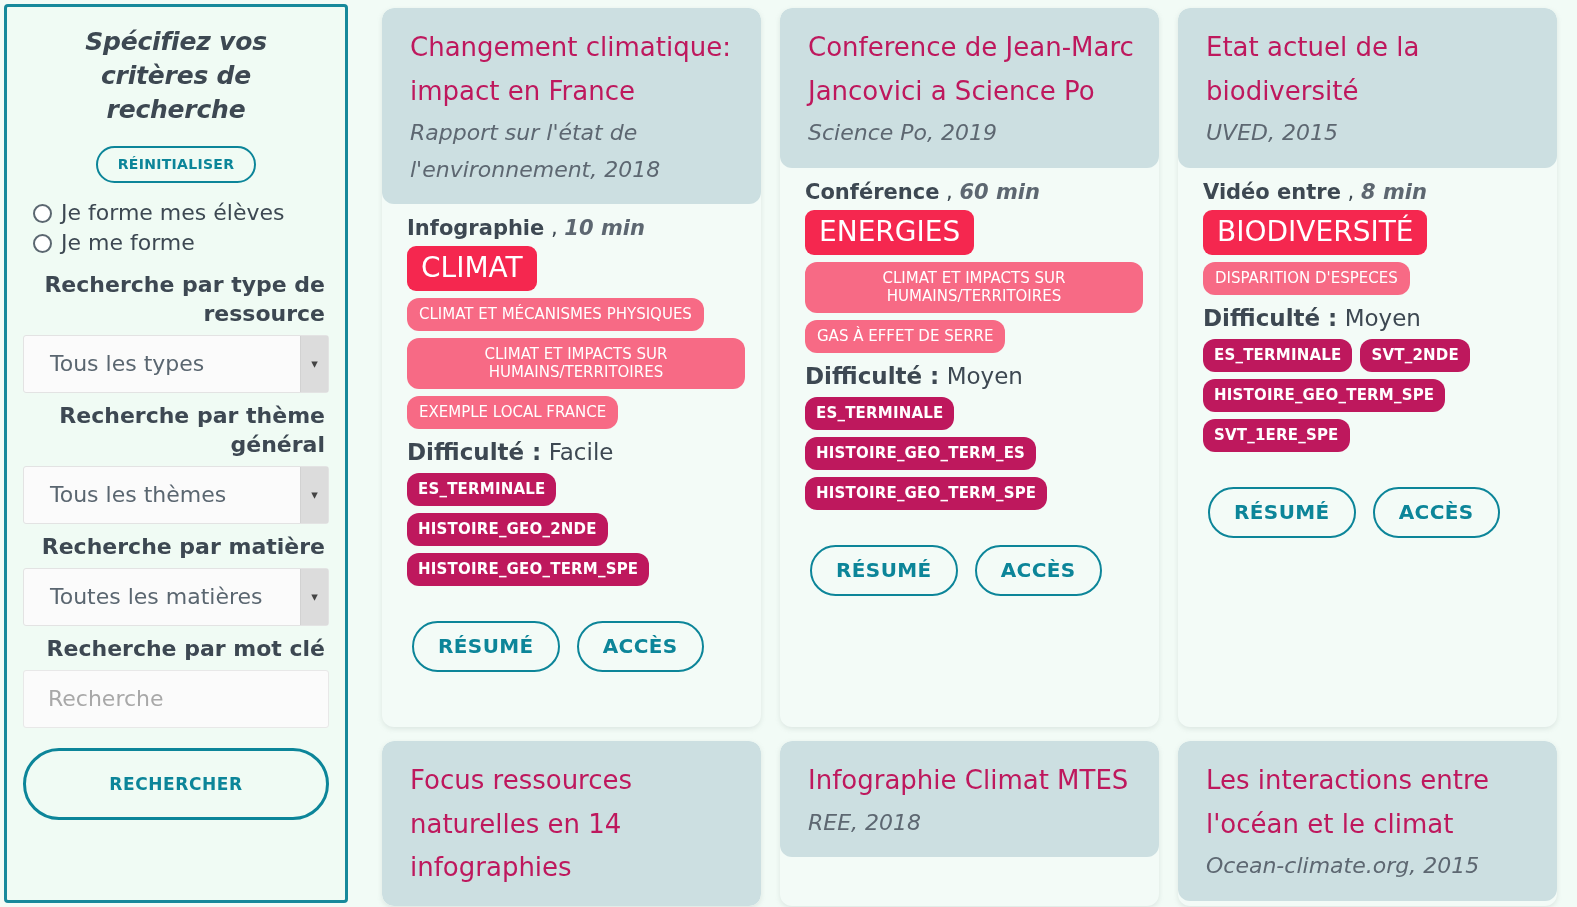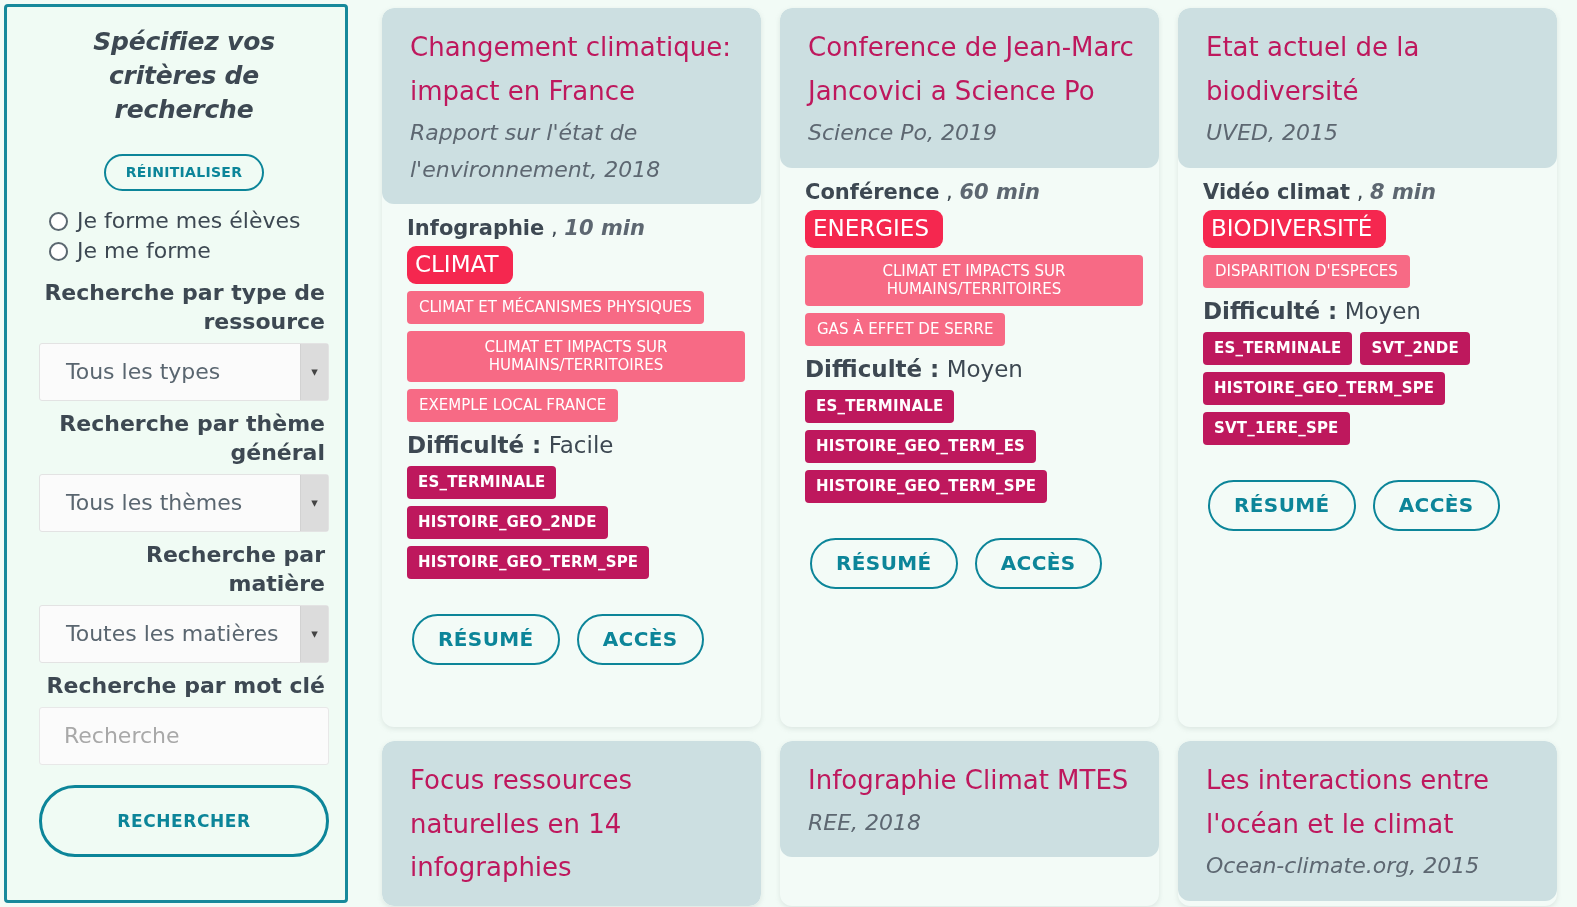--- a/index.html
+++ b/index.html
@@ -23,39 +23,39 @@
 
   
   .sidebar {
     width: 344px;
     min-width: 344px;
     height: 899px;
     margin: 4px 0 0 4px;
     border: 3px solid #17899b;
     border-radius: 4px;
     background: #f0fbf4;
-    padding: 18px 16px 10px 32px;
+    padding: 18px 16px 10px 16px;
     display: flex;
     flex-direction: column;
     align-items: center;
   }
 
   .sidebar-title {
     font-style: italic;
     font-weight: bold;
     font-size: 25px;
     line-height: 1.35;
     color: #3d4852;
     text-align: center;
     letter-spacing: -0.2px;
     padding: 0 6px;
   }
 
   .reset-btn {
-    margin-top: 28px;
+    margin-top: 20px;
     border: 2.5px solid #0c8599;
     background: transparent;
     color: #0c8599;
     border-radius: 40px;
     padding: 8px 20px 9px 20px;
     font-size: 14px;
     font-weight: bold;
     letter-spacing: 0.3px;
     cursor: pointer;
     font-family: "DejaVu Sans", sans-serif;
@@ -212,29 +212,29 @@
   .meta-line {
     font-size: 21px;
     color: #3d4852;
     margin: 4px 0 6px 0;
   }
   .meta-line b { font-weight: bold; }
   .meta-line i { font-style: italic; font-weight: bold; color: #5d6771; }
 
   .tag {
     display: inline-block;
-    border-radius: 4px;
+    border-radius: 12px;
     color: #ffffff;
     margin-bottom: 7px;
     text-align: center;
   }
   .tag.theme-main {
     background: #f5274f;
-    font-size: 23px;
-    padding: 5px 14px 7px 8px;
+    font-size: 28px;
+    padding: 5px 14px 7px 14px;
     border-radius: 9px;
   }
   .tag.theme-sub {
     background: #f76a85;
     font-size: 15px;
     font-weight: normal;
     padding: 7px 12px 8px 12px;
     line-height: 1.2;
   }
   .tag.theme-sub.wide { width: 100%; }
@@ -371,21 +371,21 @@
           <button class="pill-btn">RÉSUMÉ</button>
           <button class="pill-btn">ACCÈS</button>
         </div>
       </div>
       <div class="card tall">
         <div class="card-header">
           <div class="card-title">Etat actuel de la biodiversité</div>
           <div class="card-source">UVED, 2015</div>
         </div>
         <div class="card-body">
-          <div class="meta-line"><b>Vidéo climat</b><span> , </span><i>8 min</i></div>
+          <div class="meta-line"><b>Vidéo entre</b><span> , </span><i>8 min</i></div>
           <span class="tag theme-main">BIODIVERSITÉ</span>
           <span class="tag theme-sub">DISPARITION D'ESPECES</span>
           <div class="difficulty"><b>Difficulté :</b> <span>Moyen</span></div>
           <div class="level-row">
             <span class="tag level">ES_TERMINALE</span>
             <span class="tag level">SVT_2NDE</span>
             <span class="tag level">HISTOIRE_GEO_TERM_SPE</span>
             <span class="tag level">SVT_1ERE_SPE</span>
           </div>
         </div>

